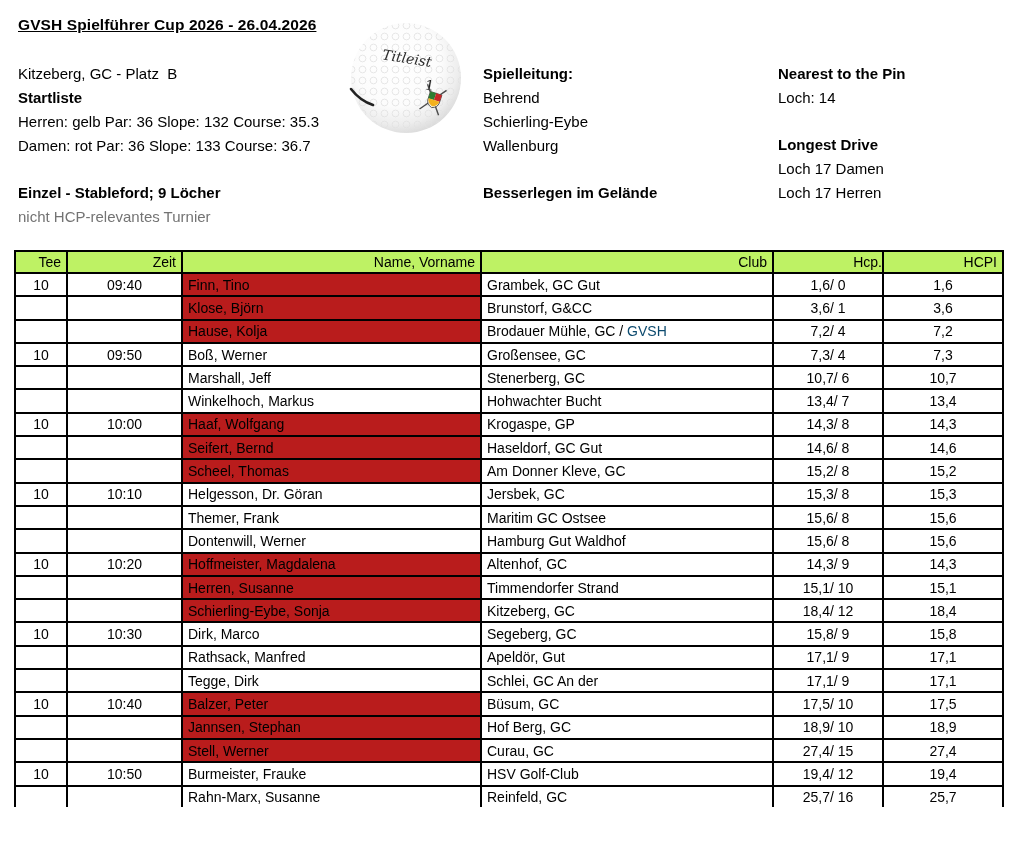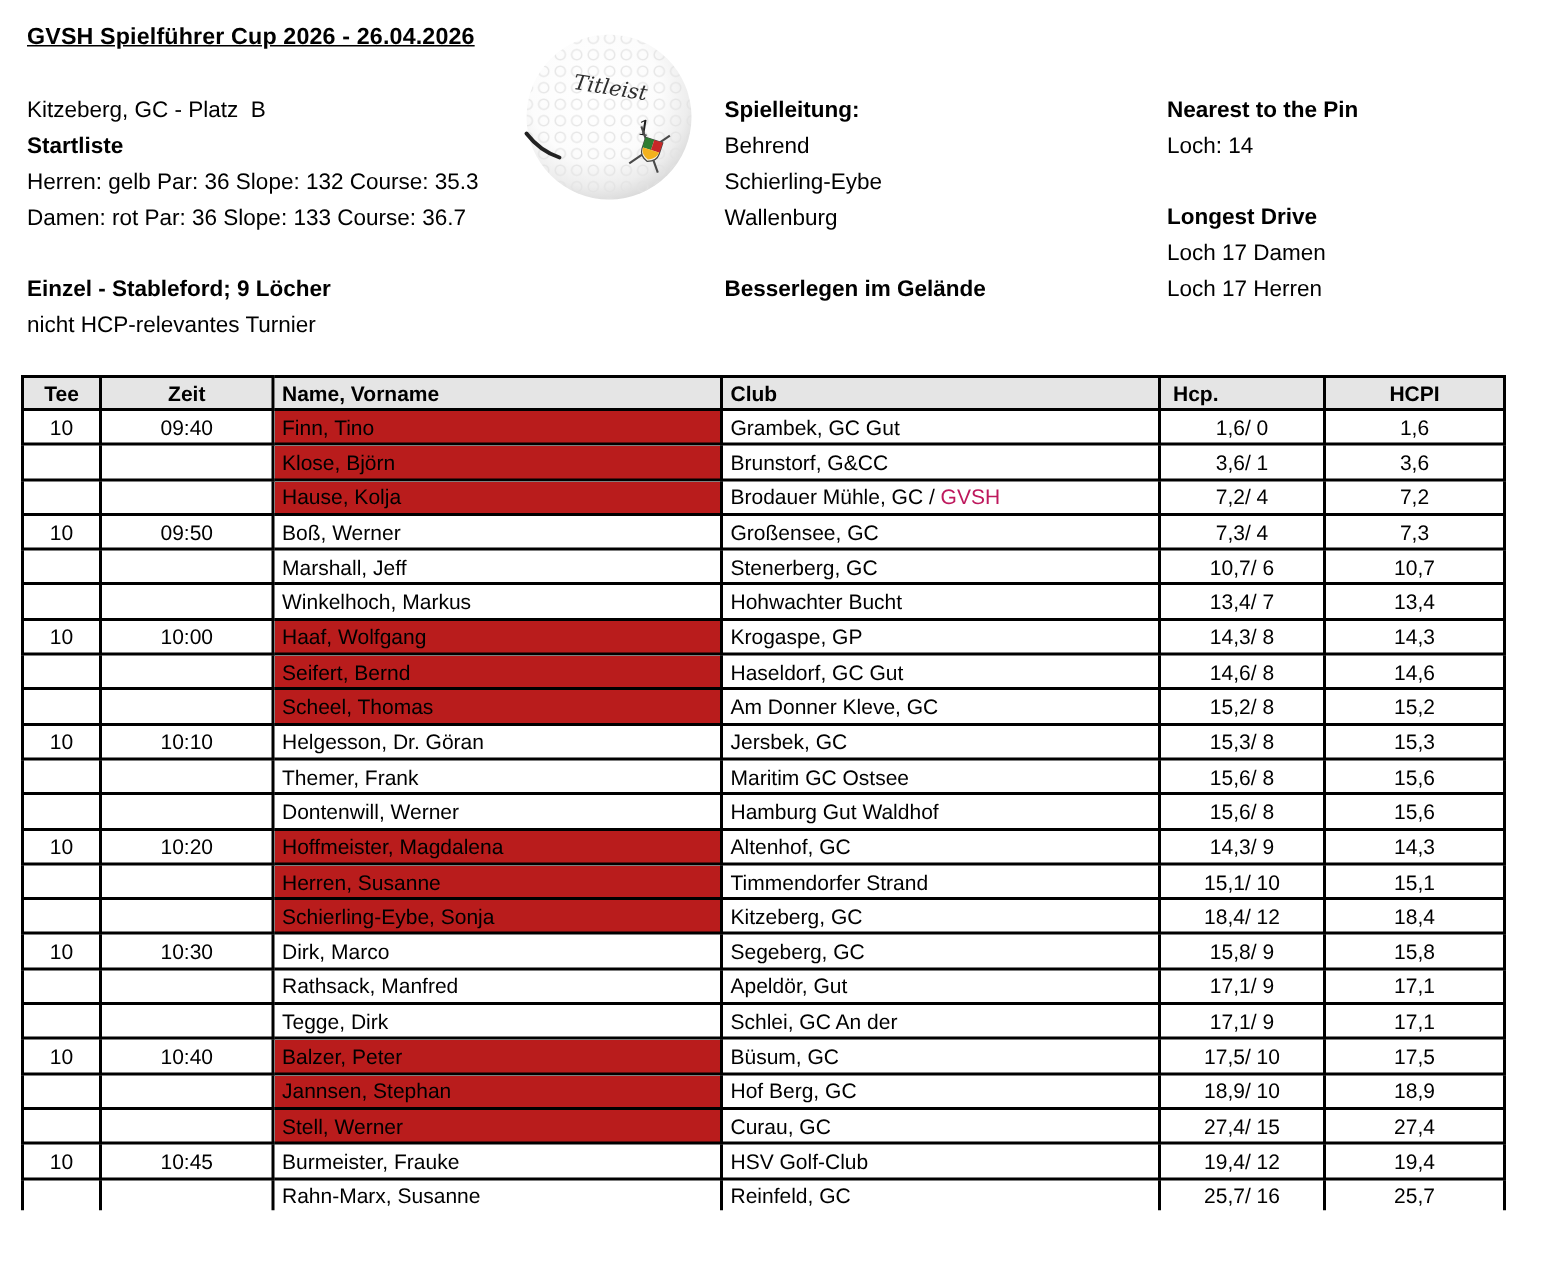--- a/index.html
+++ b/index.html
@@ -8,43 +8,43 @@
     font-family:"Liberation Sans","DejaVu Sans",sans-serif;color:#000;overflow:hidden;
   }
   .title{
     position:absolute;left:18px;top:16px;font-size:15.5px;font-weight:bold;
     text-decoration:underline;letter-spacing:.1px;
   }
   .infoline{font-size:15px;line-height:24px;white-space:pre;}
   .b{font-weight:bold;}
   .block-left{position:absolute;left:18px;top:62px;}
   .block-format{position:absolute;left:18px;top:181px;}
-  .blue-note{color:#000000;}
+  .blue-note{color:#737373;}
   .block-mid{position:absolute;left:483px;top:62px;}
   .block-mid2{position:absolute;left:483px;top:181px;}
   .block-right{position:absolute;left:778px;top:62px;}
   .block-right2{position:absolute;left:778px;top:133px;}
   .ball{position:absolute;left:346px;top:20px;width:120px;height:118px;}
 
   .tablewrap{position:absolute;left:14px;top:250px;}
   table.start{
     border-collapse:collapse;table-layout:fixed;width:988px;
     font-size:14px;
   }
   table.start td{
     border:2px solid #000;height:21.3px;padding:0 5px;overflow:hidden;
     white-space:nowrap;vertical-align:middle;
   }
-  table.start thead td{background:#e5e5e5;font-weight:bold;height:20px;}
+  table.start thead td{background:#bef264;font-weight:normal;height:20px;text-align:right;}
   td.a-c{text-align:center;padding:0 2px;}
   td.a-l{text-align:left;}
   td.hcp-val{text-align:center;padding:0 46px 0 2px;}
   thead td.hcp-head{text-align:left;padding:0 0 0 8px;}
   td.name-hl{background:#b91c1c;}
-  .club-red{color:#be185d;}
+  .club-red{color:#0c4a6e;}
 </style>
 </head>
 <body>
 
 <div class="page">
 
   <div class="title">GVSH Spielführer Cup 2026 - 26.04.2026</div>
 
   <div class="block-left">
     <div class="infoline">Kitzeberg, GC - Platz  B</div>
@@ -301,21 +301,21 @@
           <tr>
             <td class="a-c"></td>
             <td class="a-c"></td>
             <td class="a-l name-hl">Stell, Werner</td>
             <td class="a-l"><span>Curau, GC</span></td>
             <td class="hcp-val">27,4/ 15</td>
             <td class="a-c">27,4</td>
           </tr>
           <tr>
             <td class="a-c">10</td>
-            <td class="a-c">10:45</td>
+            <td class="a-c">10:50</td>
             <td class="a-l">Burmeister, Frauke</td>
             <td class="a-l"><span>HSV Golf-Club</span></td>
             <td class="hcp-val">19,4/ 12</td>
             <td class="a-c">19,4</td>
           </tr>
           <tr>
             <td class="a-c"></td>
             <td class="a-c"></td>
             <td class="a-l">Rahn-Marx, Susanne</td>
             <td class="a-l"><span>Reinfeld, GC</span></td>

